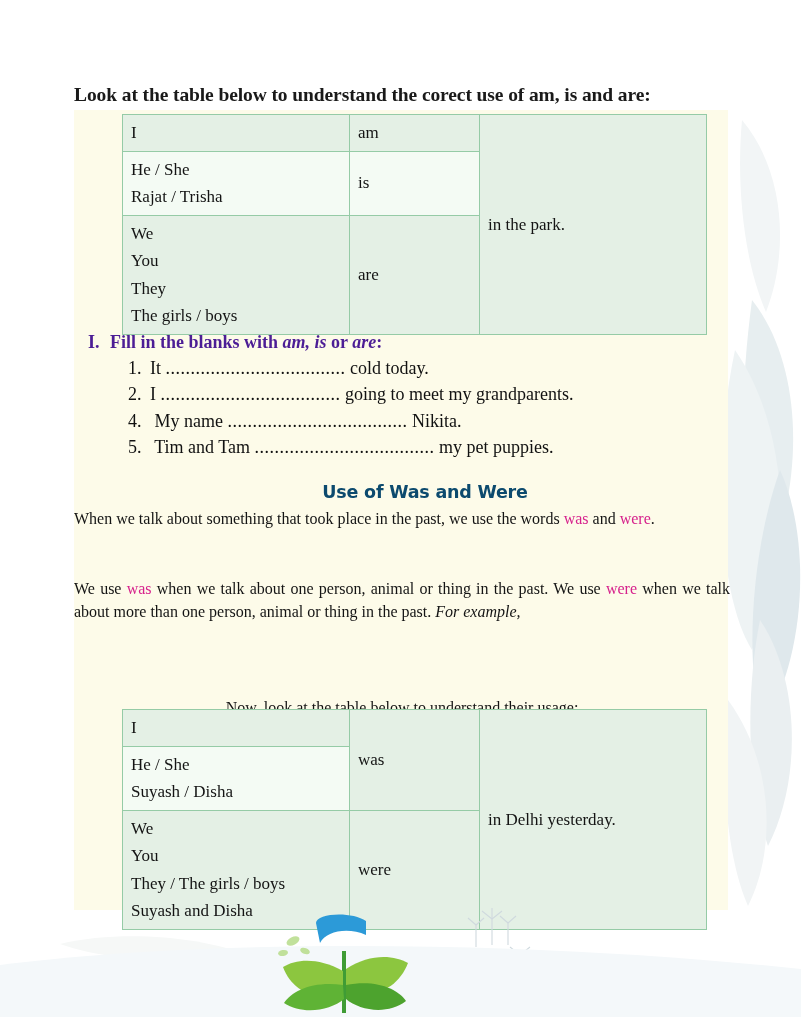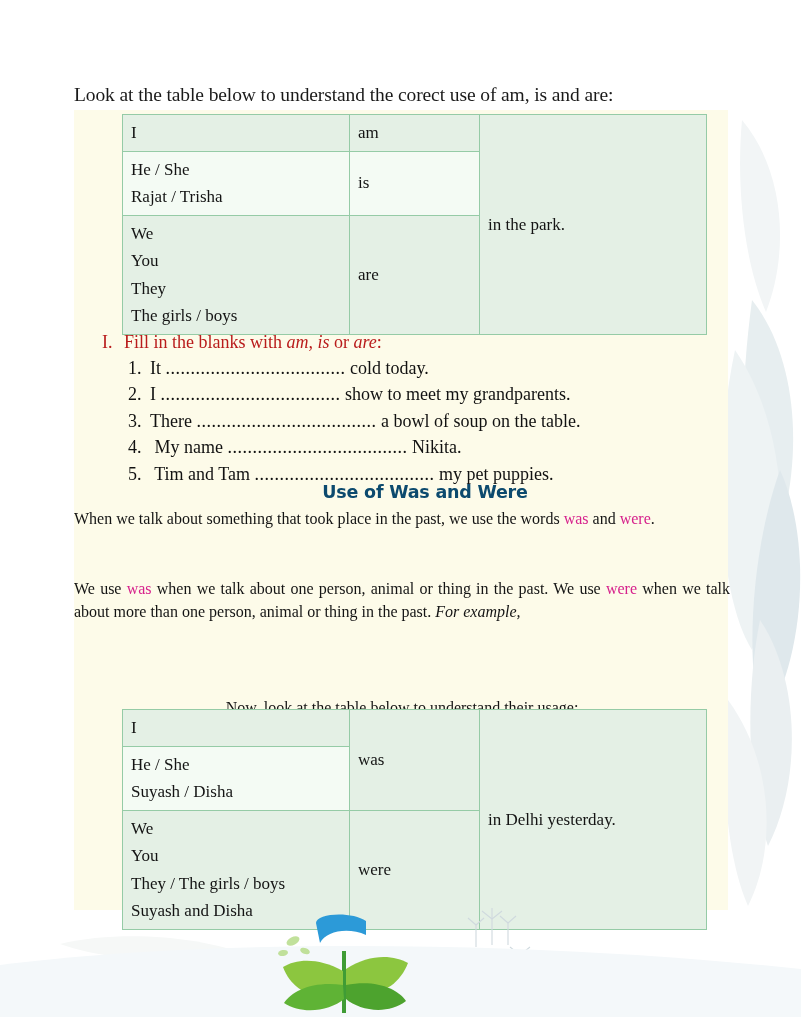--- a/index.html
+++ b/index.html
@@ -44,20 +44,21 @@
   }
 
   .intro-line {
     position: absolute;
     left: 74px;
     top: 84px;
     width: 660px;
     font-size: 19.5px;
     color: #1a1a1a;
     letter-spacing: -0.1px;
+    font-weight: bold;
   }
 
   
   .gtable {
     position: absolute;
     border-collapse: collapse;
     table-layout: fixed;
     background: #eaf4ea;
   }
   .gtable td {
@@ -84,23 +85,23 @@
 
   
   .exercise {
     position: absolute;
     left: 88px;
     top: 332px;
     width: 640px;
   }
   .ex-heading {
     font-size: 18px;
-    font-weight: normal;
-    color: #b91c1c;
-    margin: 0 0 2px 14px;
+    font-weight: bold;
+    color: #4c1d95;
+    margin: 0 0 2px 0;
     white-space: nowrap;
   }
   .ex-heading .numeral {
     display: inline-block;
     width: 22px;
   }
   .ex-heading i { font-style: italic; }
 
   .ex-list {
     margin: 0;
@@ -252,24 +253,21 @@
   <div class="exercise">
     <div class="ex-heading">
       <span class="numeral">I.</span><span>Fill in the blanks with </span><i>am, is</i><span> or </span><i>are</i><span>:</span>
     </div>
 
     <ul class="ex-list">
       <li class="ex-item">
         <span class="idx">1.</span><span>It </span><span class="dots">....................................</span><span> cold today.</span>
       </li>
       <li class="ex-item">
-        <span class="idx">2.</span><span>I </span><span class="dots">....................................</span><span> show to meet my grandparents.</span>
-      </li>
-      <li class="ex-item">
-        <span class="idx">3.</span><span>There </span><span class="dots">....................................</span><span> a bowl of soup on the table.</span>
+        <span class="idx">2.</span><span>I </span><span class="dots">....................................</span><span> going to meet my grandparents.</span>
       </li>
       <li class="ex-item">
         <span class="idx">4.</span><span> My name </span><span class="dots">....................................</span><span> Nikita.</span>
       </li>
       <li class="ex-item">
         <span class="idx">5.</span><span> Tim and Tam </span><span class="dots">....................................</span><span> my pet puppies.</span>
       </li>
     </ul>
   </div>
 

